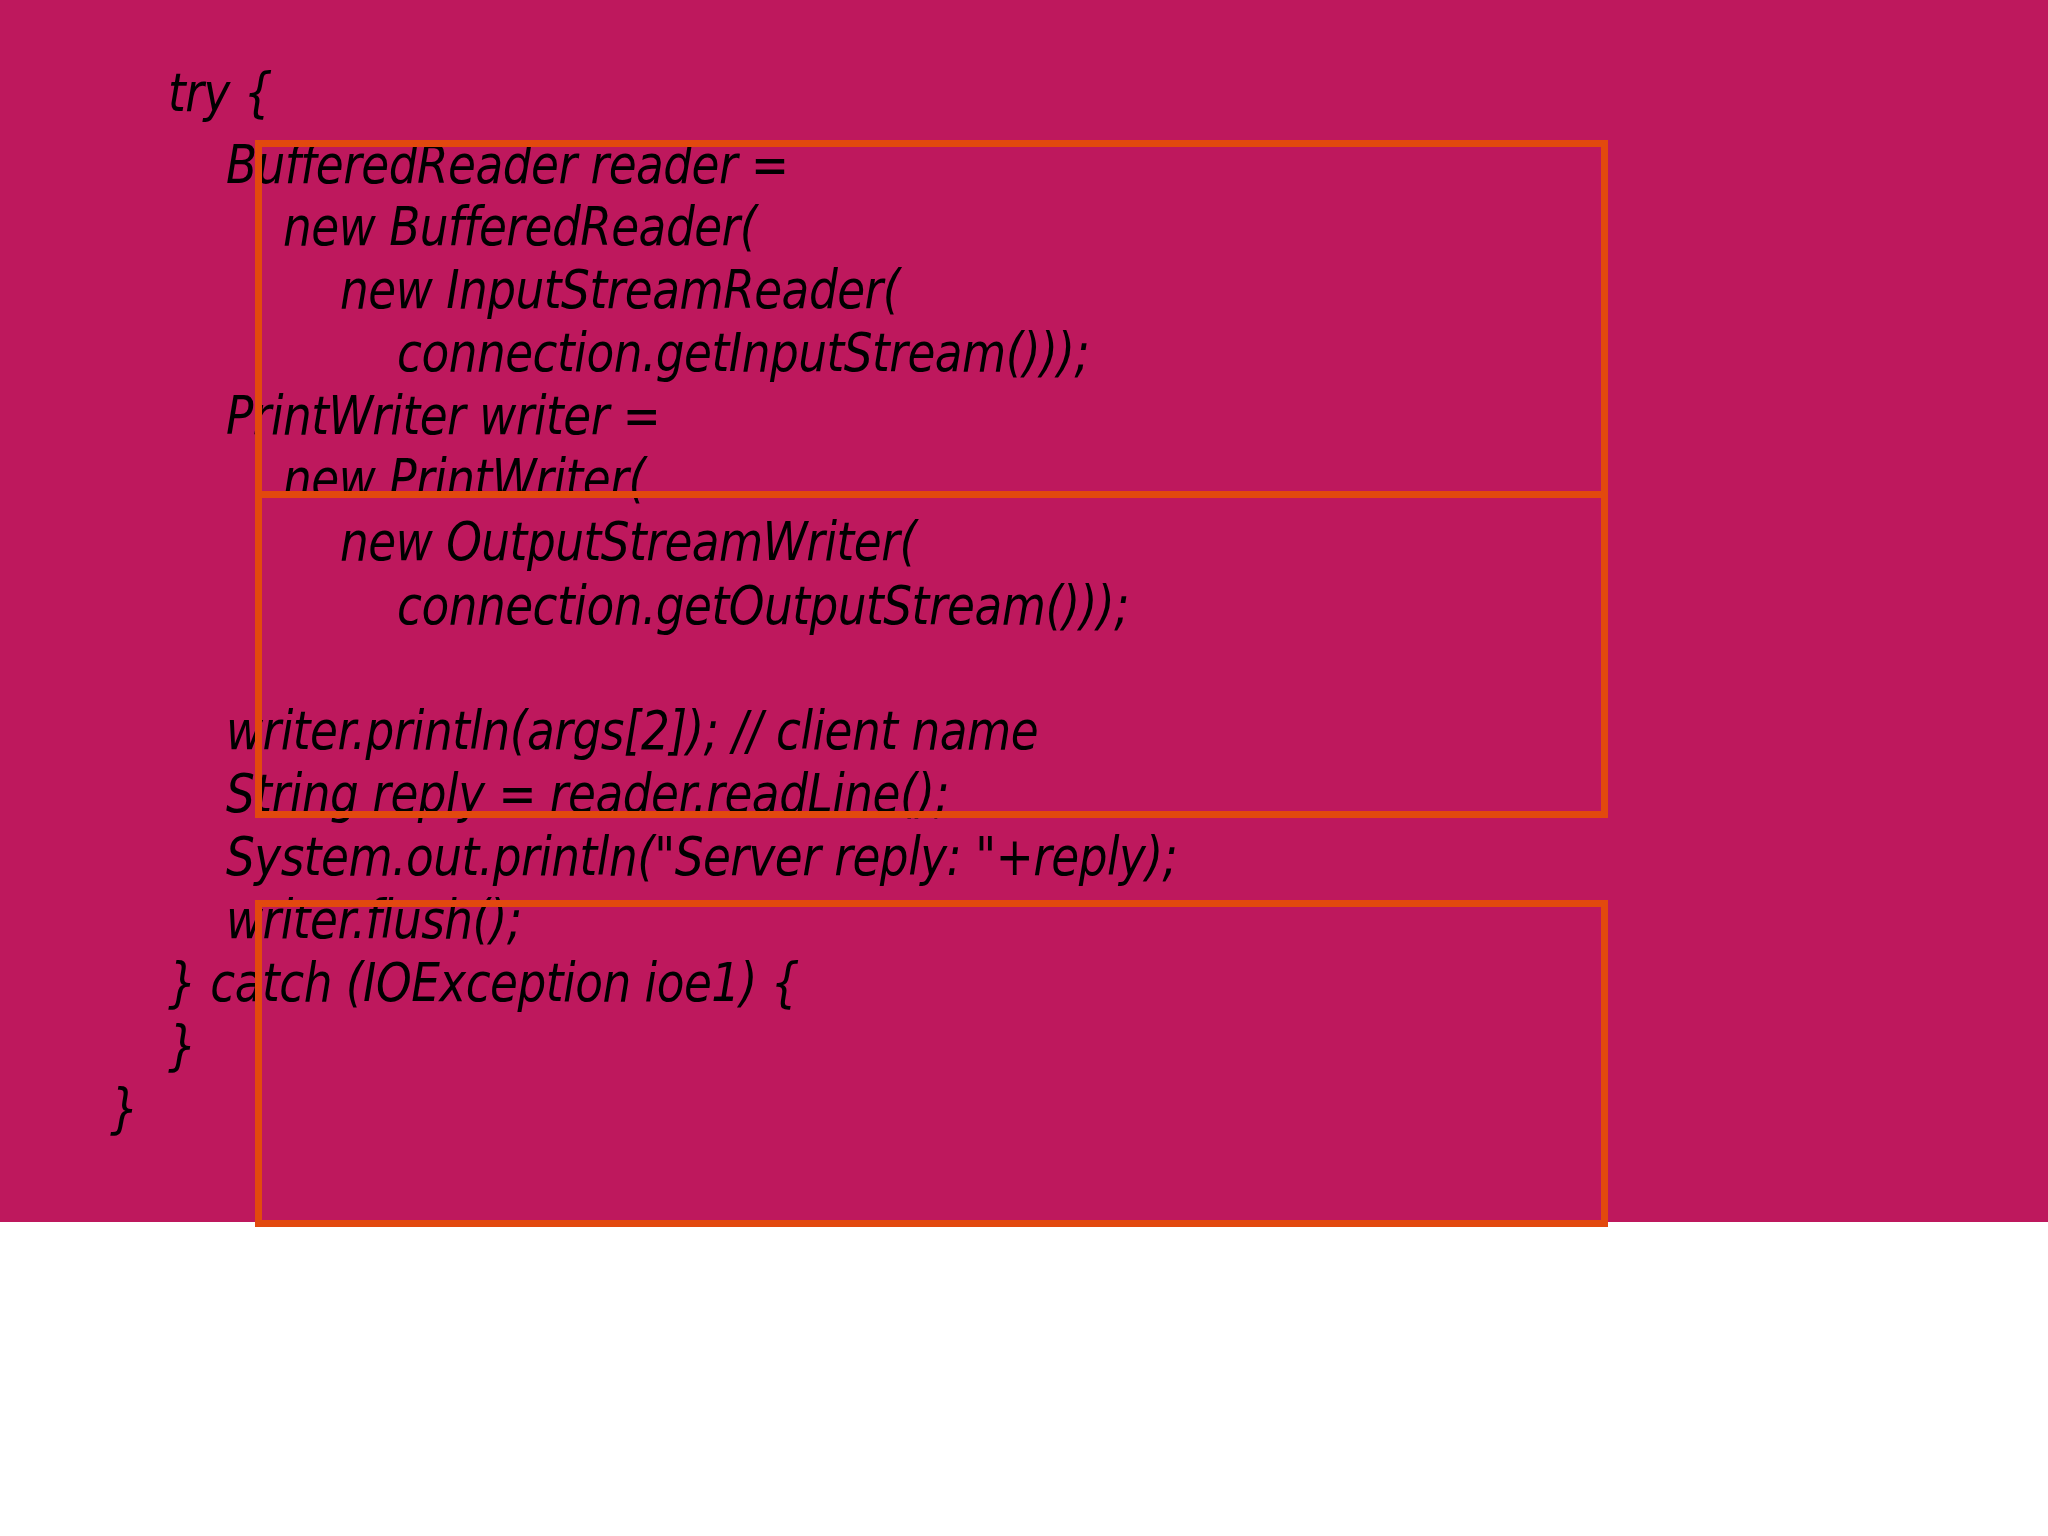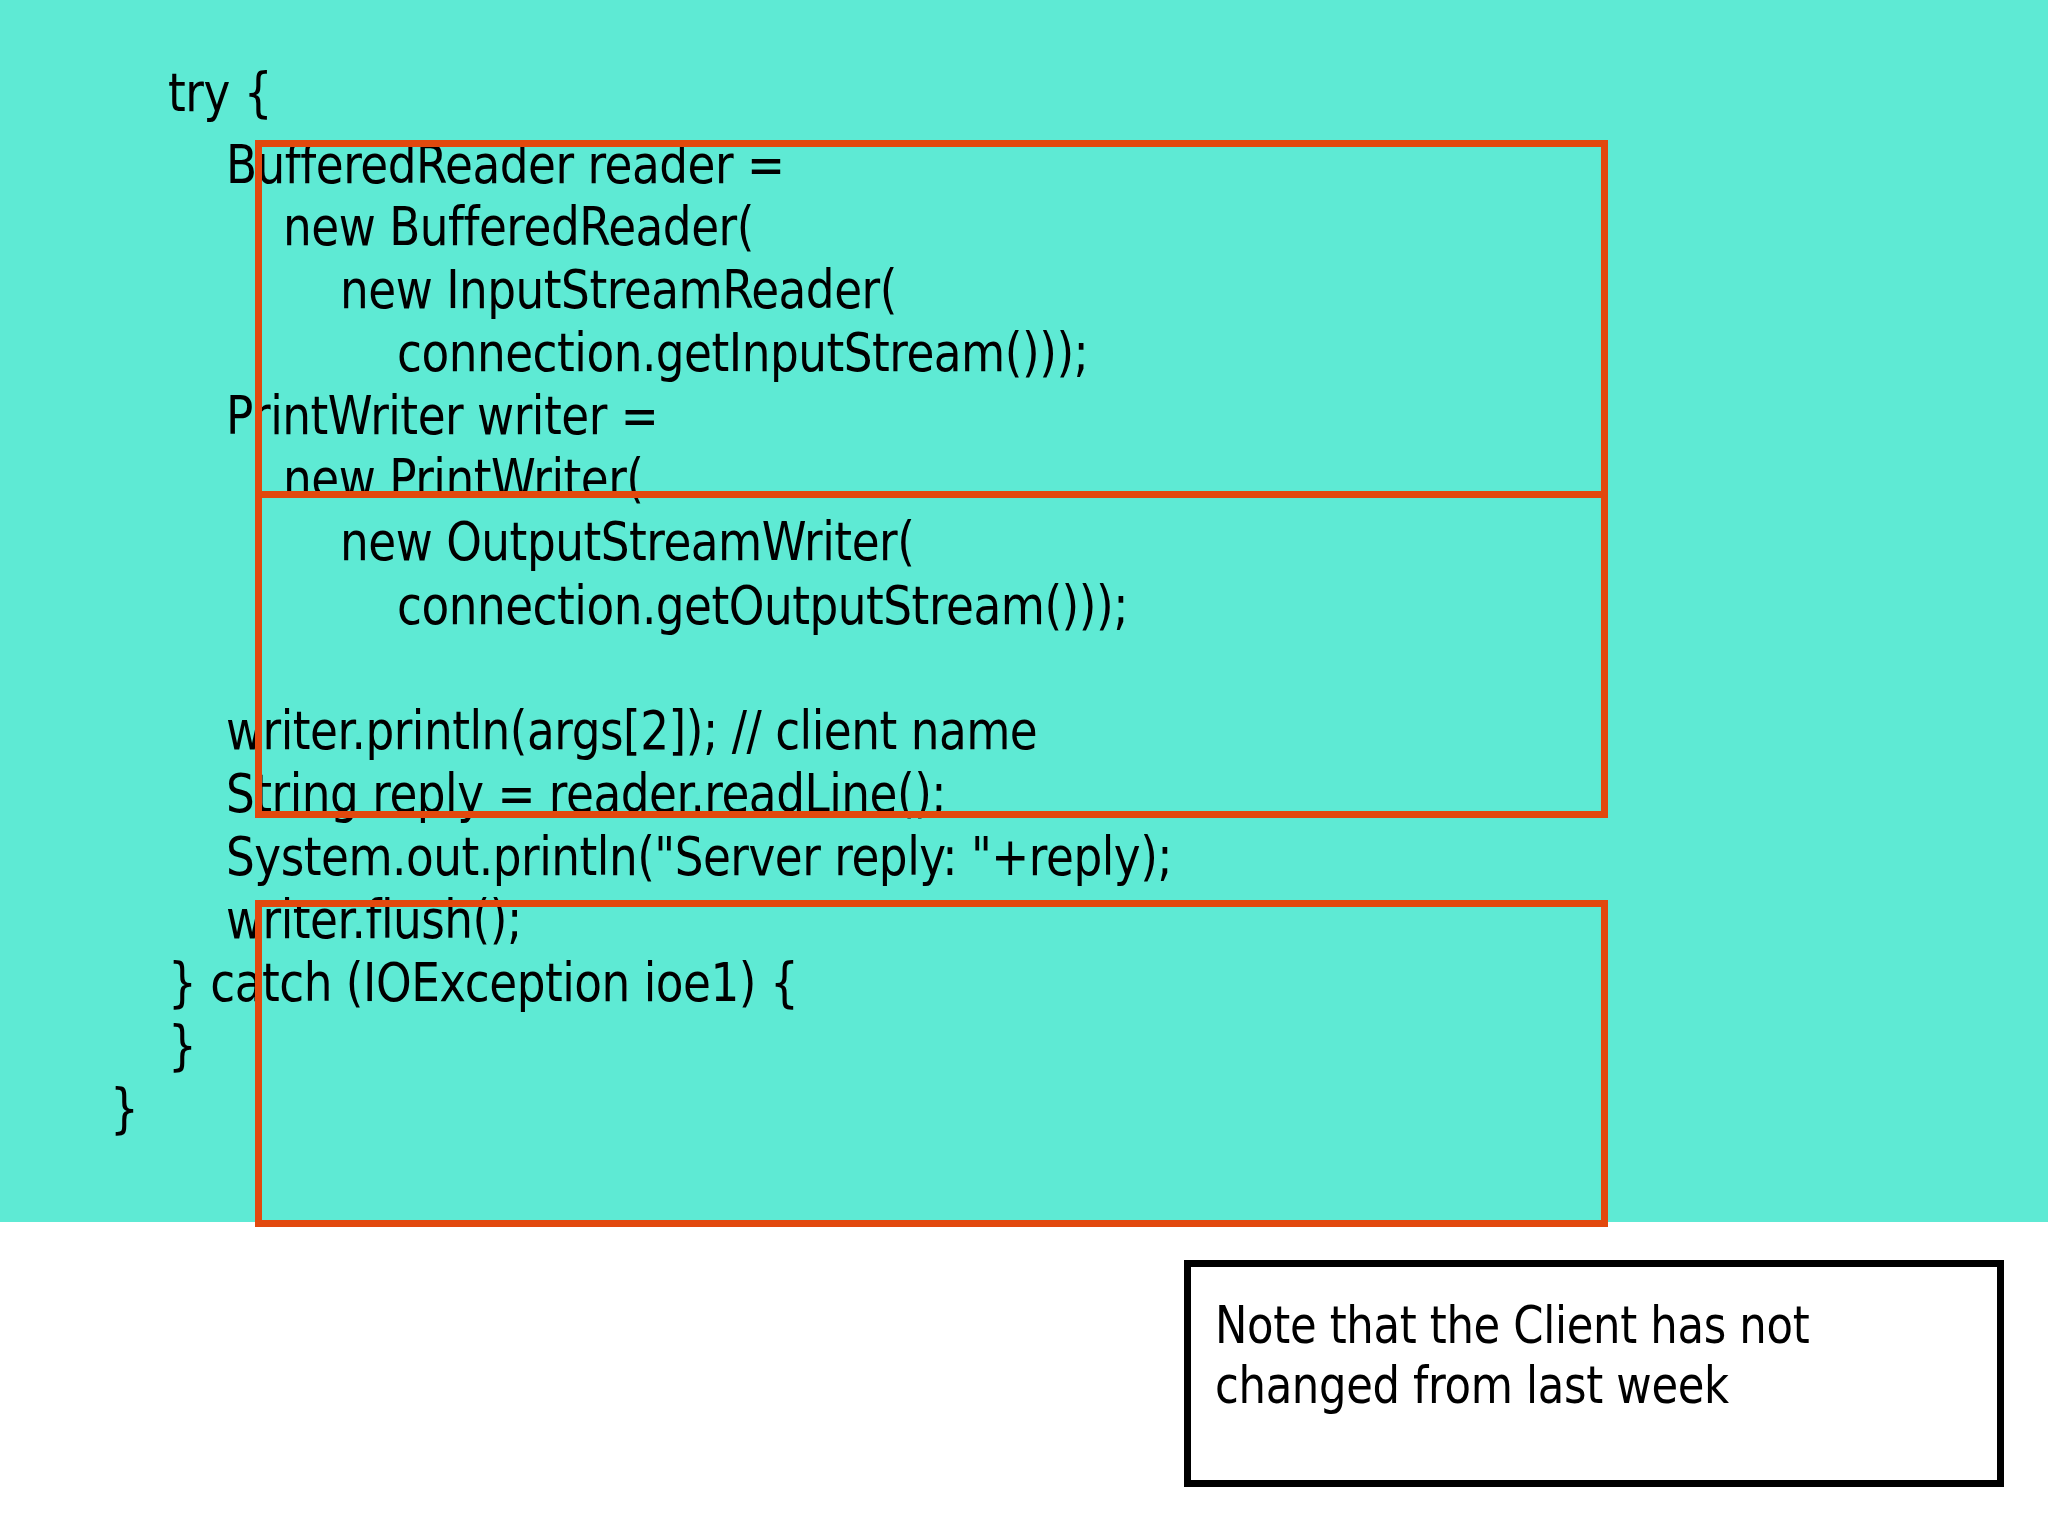--- a/index.html
+++ b/index.html
@@ -13,21 +13,22 @@
     position: relative;
     overflow: hidden;
     font-family: "DejaVu Sans", sans-serif;
   }
 
   #slide {
     position: absolute;
     left: 0; top: 0;
     width: 2048px;
     height: 1222px;
-    background: #5eead4;
+    background: #be185d;
+    font-style: italic;
   }
 
   
   .code-line {
     position: absolute;
     white-space: pre;
     color: #000000;
     font-family: "DejaVu Sans", sans-serif;
     font-size: 54px;
     line-height: 62px;
@@ -106,18 +107,14 @@
   <div class="code-line" style="left:168px; top:1015px;">}</div>
 
   <div class="code-line" style="left:110px; top:1078px;">}</div>
 
   <div class="hl-box" style="left:255px; top:140px; width:1353px; height:678px;"></div>
 
   <div class="hl-divider" style="left:255px; top:491px; width:1353px;"></div>
 
   <div class="hl-box" style="left:255px; top:900px; width:1353px; height:327px;"></div>
 
-  <div class="note-box" style="left:1184px; top:1260px; width:820px; height:227px;">
-    <div class="note-line" style="left:24px; top:30px;">Note that the Client has not</div>
-    <div class="note-line" style="left:24px; top:90px;">changed from last week</div>
-  </div>
 
 </div>
 
 </body></html>

